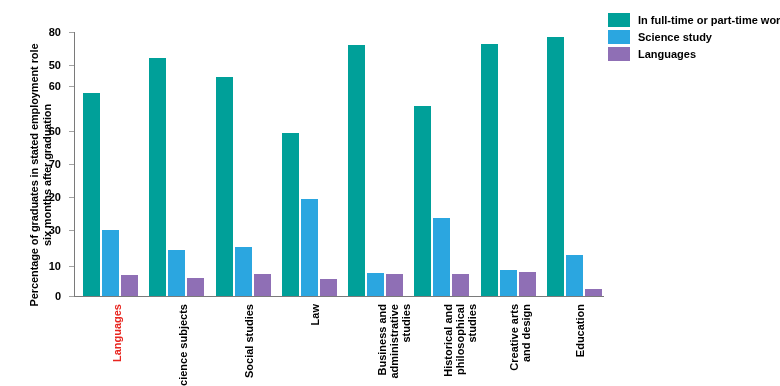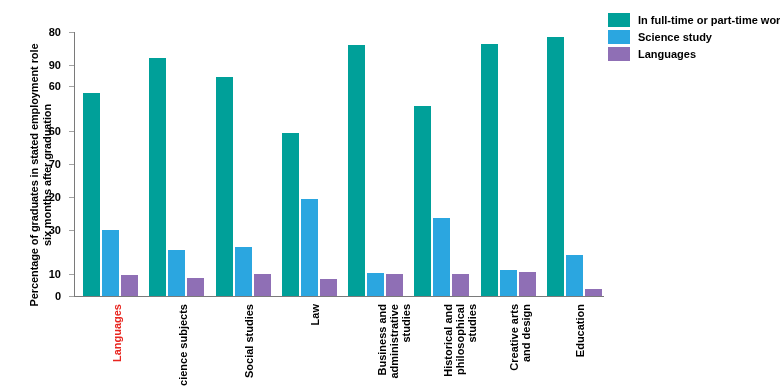--- a/index.html
+++ b/index.html
@@ -142,40 +142,40 @@
     <div>six months after graduation</div>
   </div>
 
   <div class="plot">
     <div class="axis-line-y"></div>
     <div class="axis-line-x"></div>
     <div id="ticks">
         <div class="tick" style="top: 264px;">
           <span class="ticklabel">0</span>
         </div>
-        <div class="tick" style="top: 242px;">
+        <div class="tick" style="top: 234px;">
           <span class="ticklabel">10</span>
         </div>
         <div class="tick" style="top: 198px;">
           <span class="ticklabel">30</span>
         </div>
         <div class="tick" style="top: 165px;">
           <span class="ticklabel">20</span>
         </div>
         <div class="tick" style="top: 132px;">
           <span class="ticklabel">70</span>
         </div>
         <div class="tick" style="top: 99px;">
           <span class="ticklabel">60</span>
         </div>
         <div class="tick" style="top: 54px;">
           <span class="ticklabel">60</span>
         </div>
         <div class="tick" style="top: 33px;">
-          <span class="ticklabel">90</span>
+          <span class="ticklabel">50</span>
         </div>
         <div class="tick" style="top: 0px;">
           <span class="ticklabel">80</span>
         </div>
       </div>
     <div id="bars">
         <div class="bar s0" title="Languages — In full-time or part-time work: 61.5" style="left: 9px; width: 17px; height: 202.95px; background: rgb(0, 160, 153);"></div>
         <div class="bar s1" title="Languages — Further study: 20" style="left: 28px; width: 17px; height: 66px; background: rgb(43, 166, 224);"></div>
         <div class="bar s2" title="Languages — Unemployed: 6.3" style="left: 47px; width: 17px; height: 20.79px; background: rgb(143, 111, 181);"></div>
         <div class="bar s0" title="Science subjects — In full-time or part-time work: 72" style="left: 75.25px; width: 17px; height: 237.6px; background: rgb(0, 160, 153);"></div>

